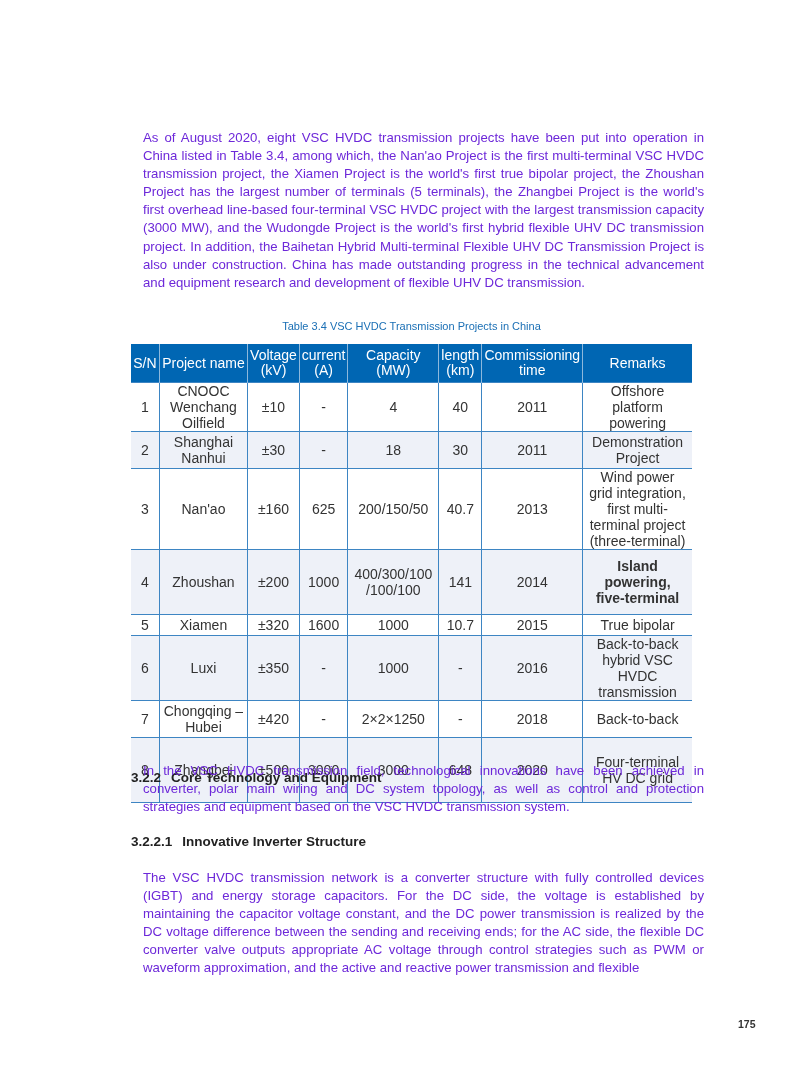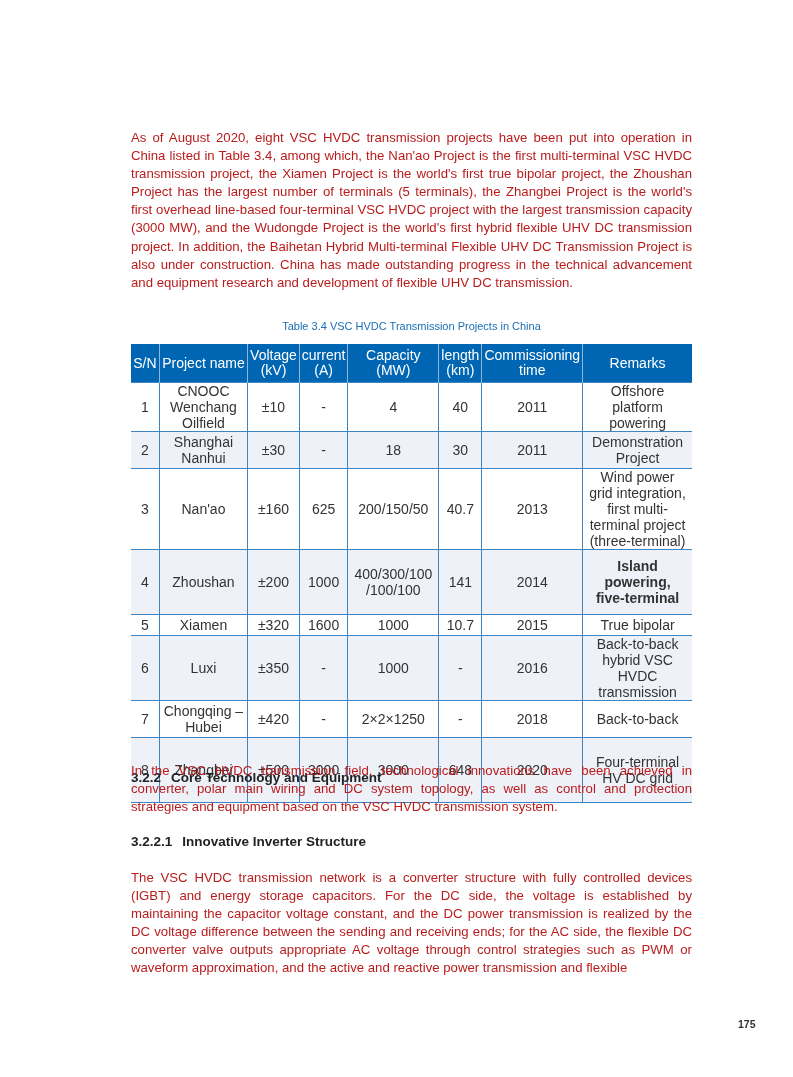--- a/index.html
+++ b/index.html
@@ -1,19 +1,19 @@
 <!DOCTYPE html>
 <html><head>
 <meta charset="utf-8">
 <style>
   html, body { margin: 0; padding: 0; background: #ffffff; }
   body { width: 793px; height: 1077px; position: relative; overflow: hidden;
          font-family: "Liberation Sans", sans-serif; color: #2b2b2b; }
-  .para { position: absolute; left: 131px; width: 561px; font-size: 13.2px;
-          line-height: 18.1px; text-align: justify; margin: 0; color: #b91c1c; }
+  .para { position: absolute; left: 143px; width: 561px; font-size: 13.2px;
+          line-height: 18.1px; text-align: justify; margin: 0; color: #6d28d9; }
   .caption { position: absolute; top: 320px; left: 131px; width: 561px; text-align: center;
              font-size: 11px; font-weight: normal; color: #1a6fb5; }
   table { position: absolute; left: 131px; top: 344px; width: 561px; border-collapse: collapse;
           font-size: 14px; color: #333; }
   th { background: #0066b3; color: #ffffff; font-weight: normal; height: 38px;
        line-height: 15px; padding: 0 2px; border-left: 1px solid #8db8dc; border-right: 1px solid #8db8dc; }
   td { text-align: center; line-height: 16px; padding: 2px 2px;
        border: 1px solid #3d85c3; }
   tr.alt td { background: #eef1f8; }
   tbody tr:last-child td { border-bottom: 1.5px solid #3d85c3; }

